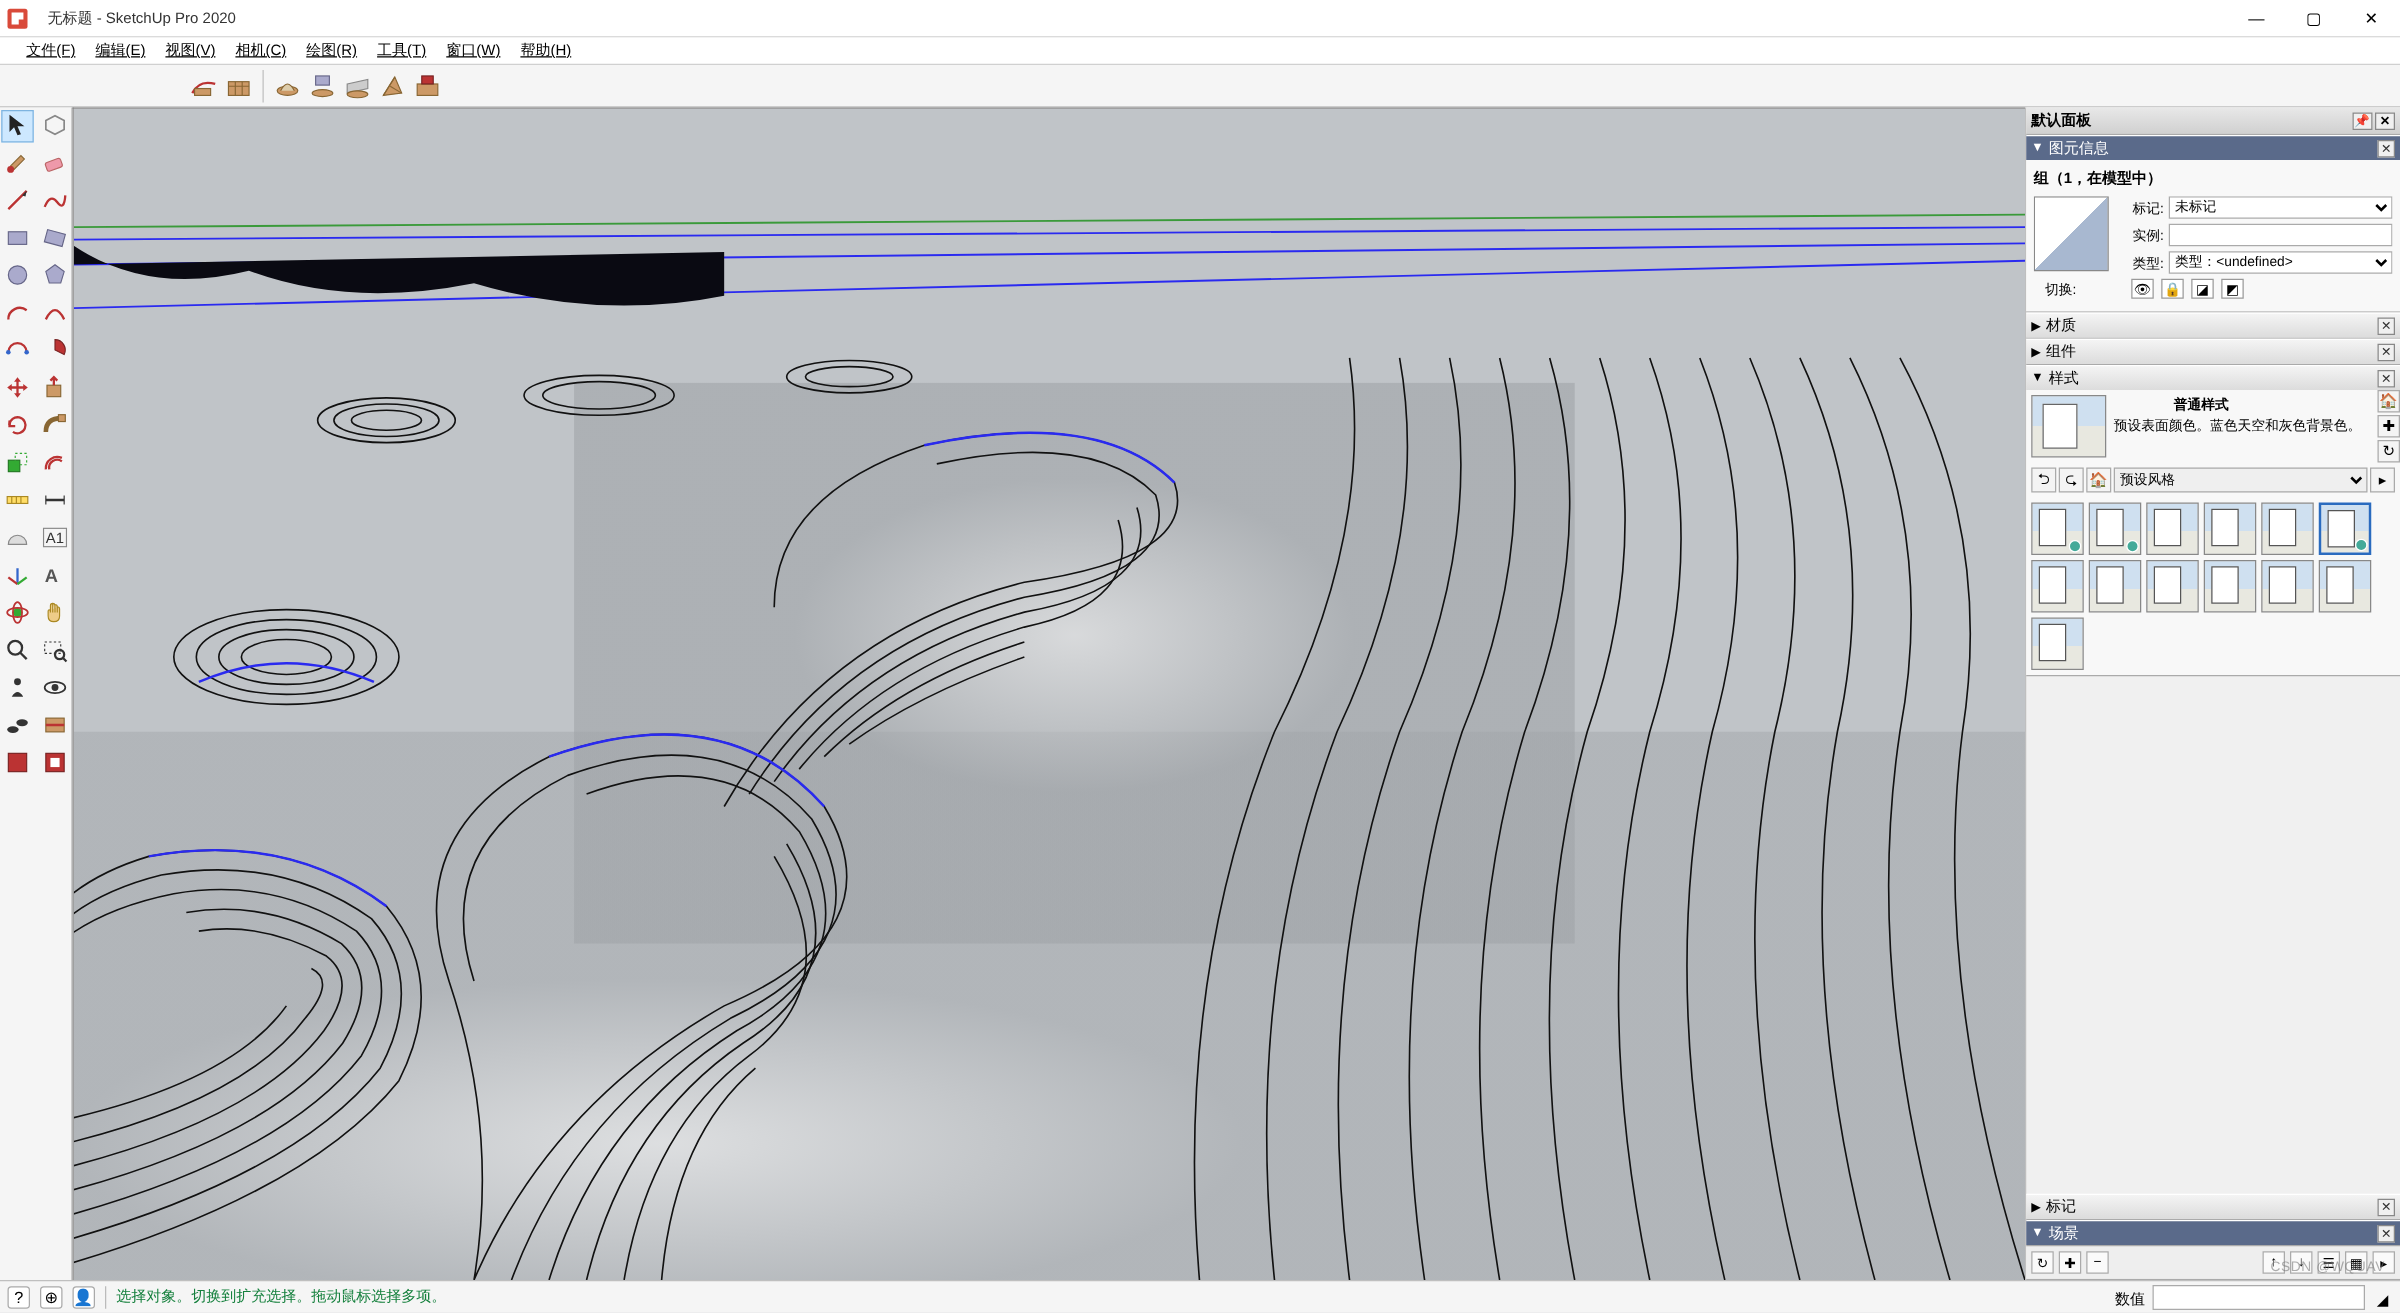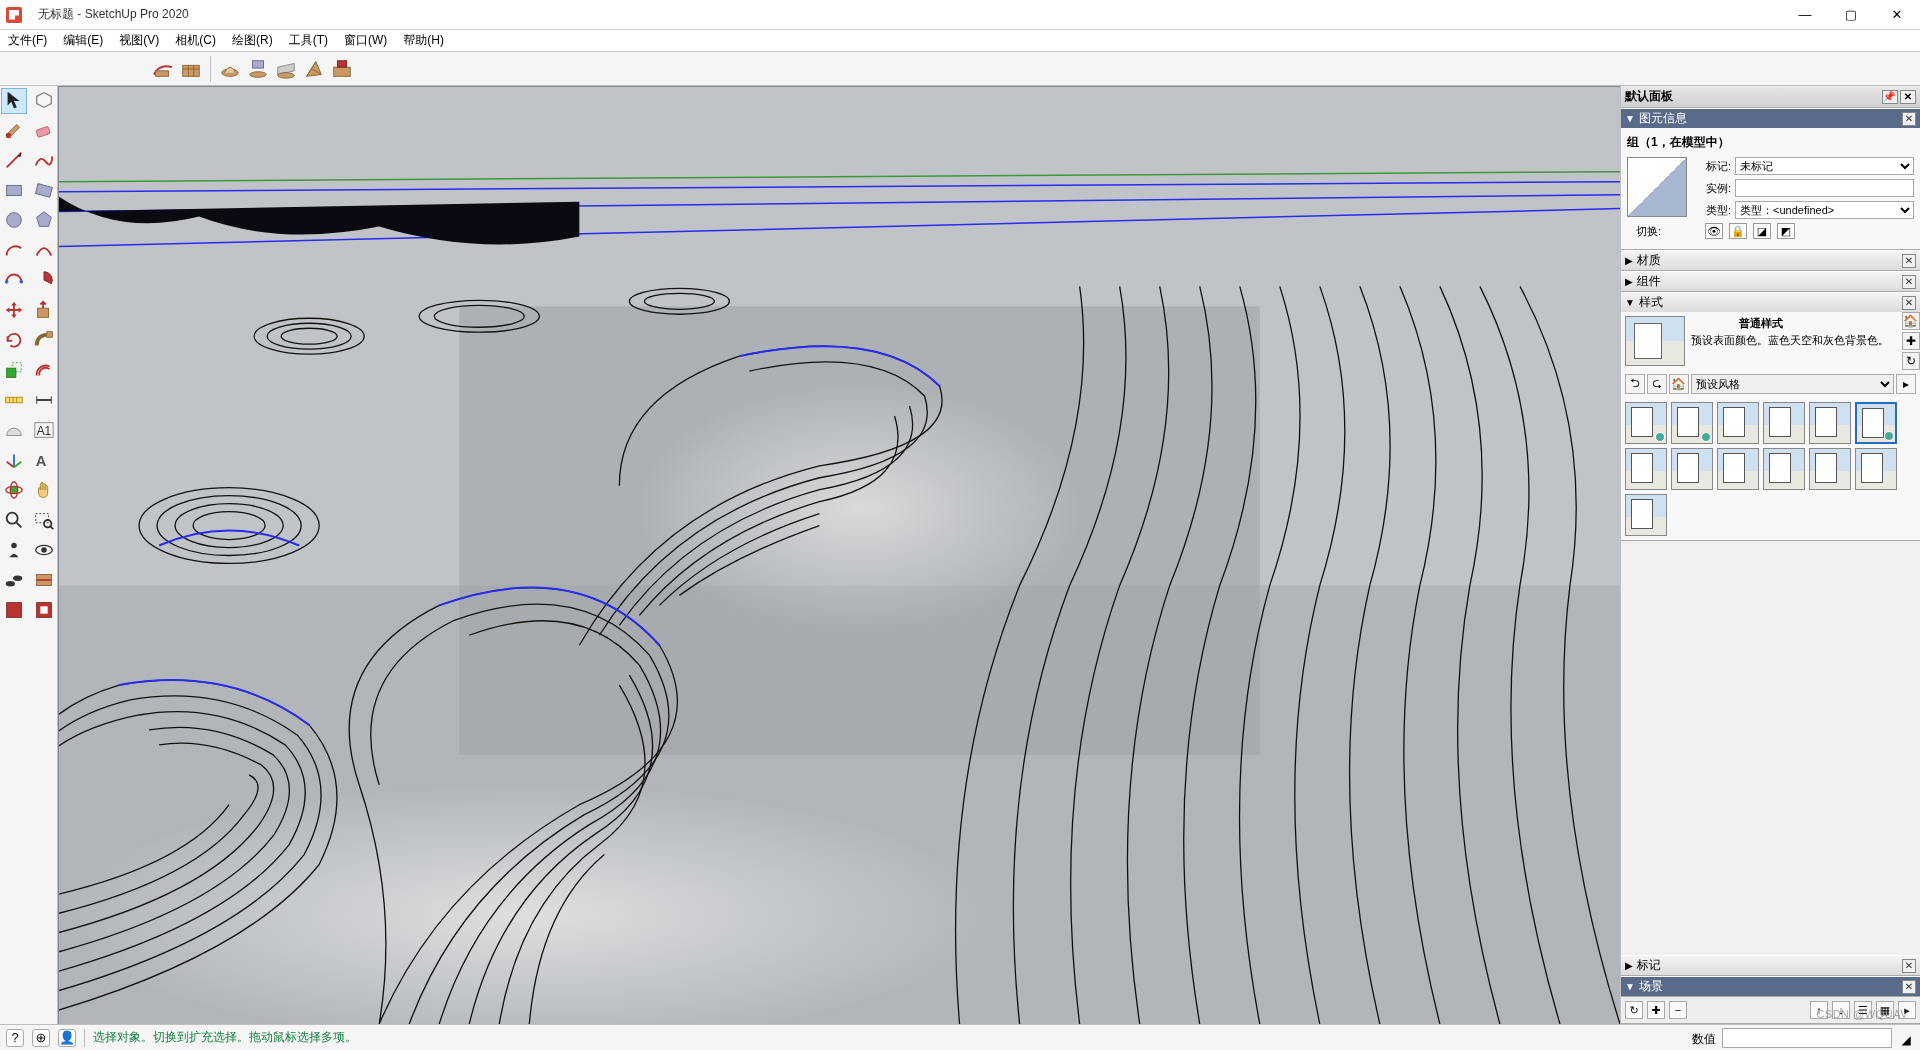--- a/index.html
+++ b/index.html
@@ -8,21 +8,21 @@
 
 
 .titlebar { height:30px; background:#fff; display:flex; align-items:center; justify-content:space-between; border-bottom:1px solid #d0d0d0; padding-left:6px; }
 .titlebar .left { display:flex; align-items:center; gap:16px; font-size:12px; color:#333; }
 .titlebar .logo { width:16px; height:16px; background:#d94a3a; border-radius:2px; position:relative; }
 .titlebar .logo::after { content:""; position:absolute; inset:3px; background:#fff; clip-path:polygon(0 0,100% 0,100% 60%,60% 60%,60% 100%,0 100%); }
 .win-ctrls { display:flex; }
 .win-btn { width:46px; height:30px; display:flex; align-items:center; justify-content:center; font-size:13px; cursor:pointer; }
 
 
-.menubar { height:22px; background:#fff; display:flex; align-items:center; padding-left:0; border-bottom:1px solid #d0d0d0; font-size:12px; }
+.menubar { height:22px; background:#fff; display:flex; align-items:center; padding-left:13px; border-bottom:1px solid #d0d0d0; font-size:12px;text-decoration:underline; }
 .menubar .mi { padding:2px 8px; cursor:pointer; }
 
 
 .maintb { height:34px; background:#f5f5f5; border-bottom:1px solid #bfbfbf; display:flex; align-items:center; padding-left:150px; gap:2px; }
 .tb-sep { width:1px; height:26px; background:#c0c0c0; margin:0 4px; }
 .tb-btn { width:26px; height:26px; display:flex; align-items:center; justify-content:center; border:1px solid transparent; cursor:pointer; position:relative; }
 .tb-ico { width:22px; height:22px; }
 
 
 .content { position:absolute; top:86px; bottom:26px; left:0; right:0; display:flex; }

